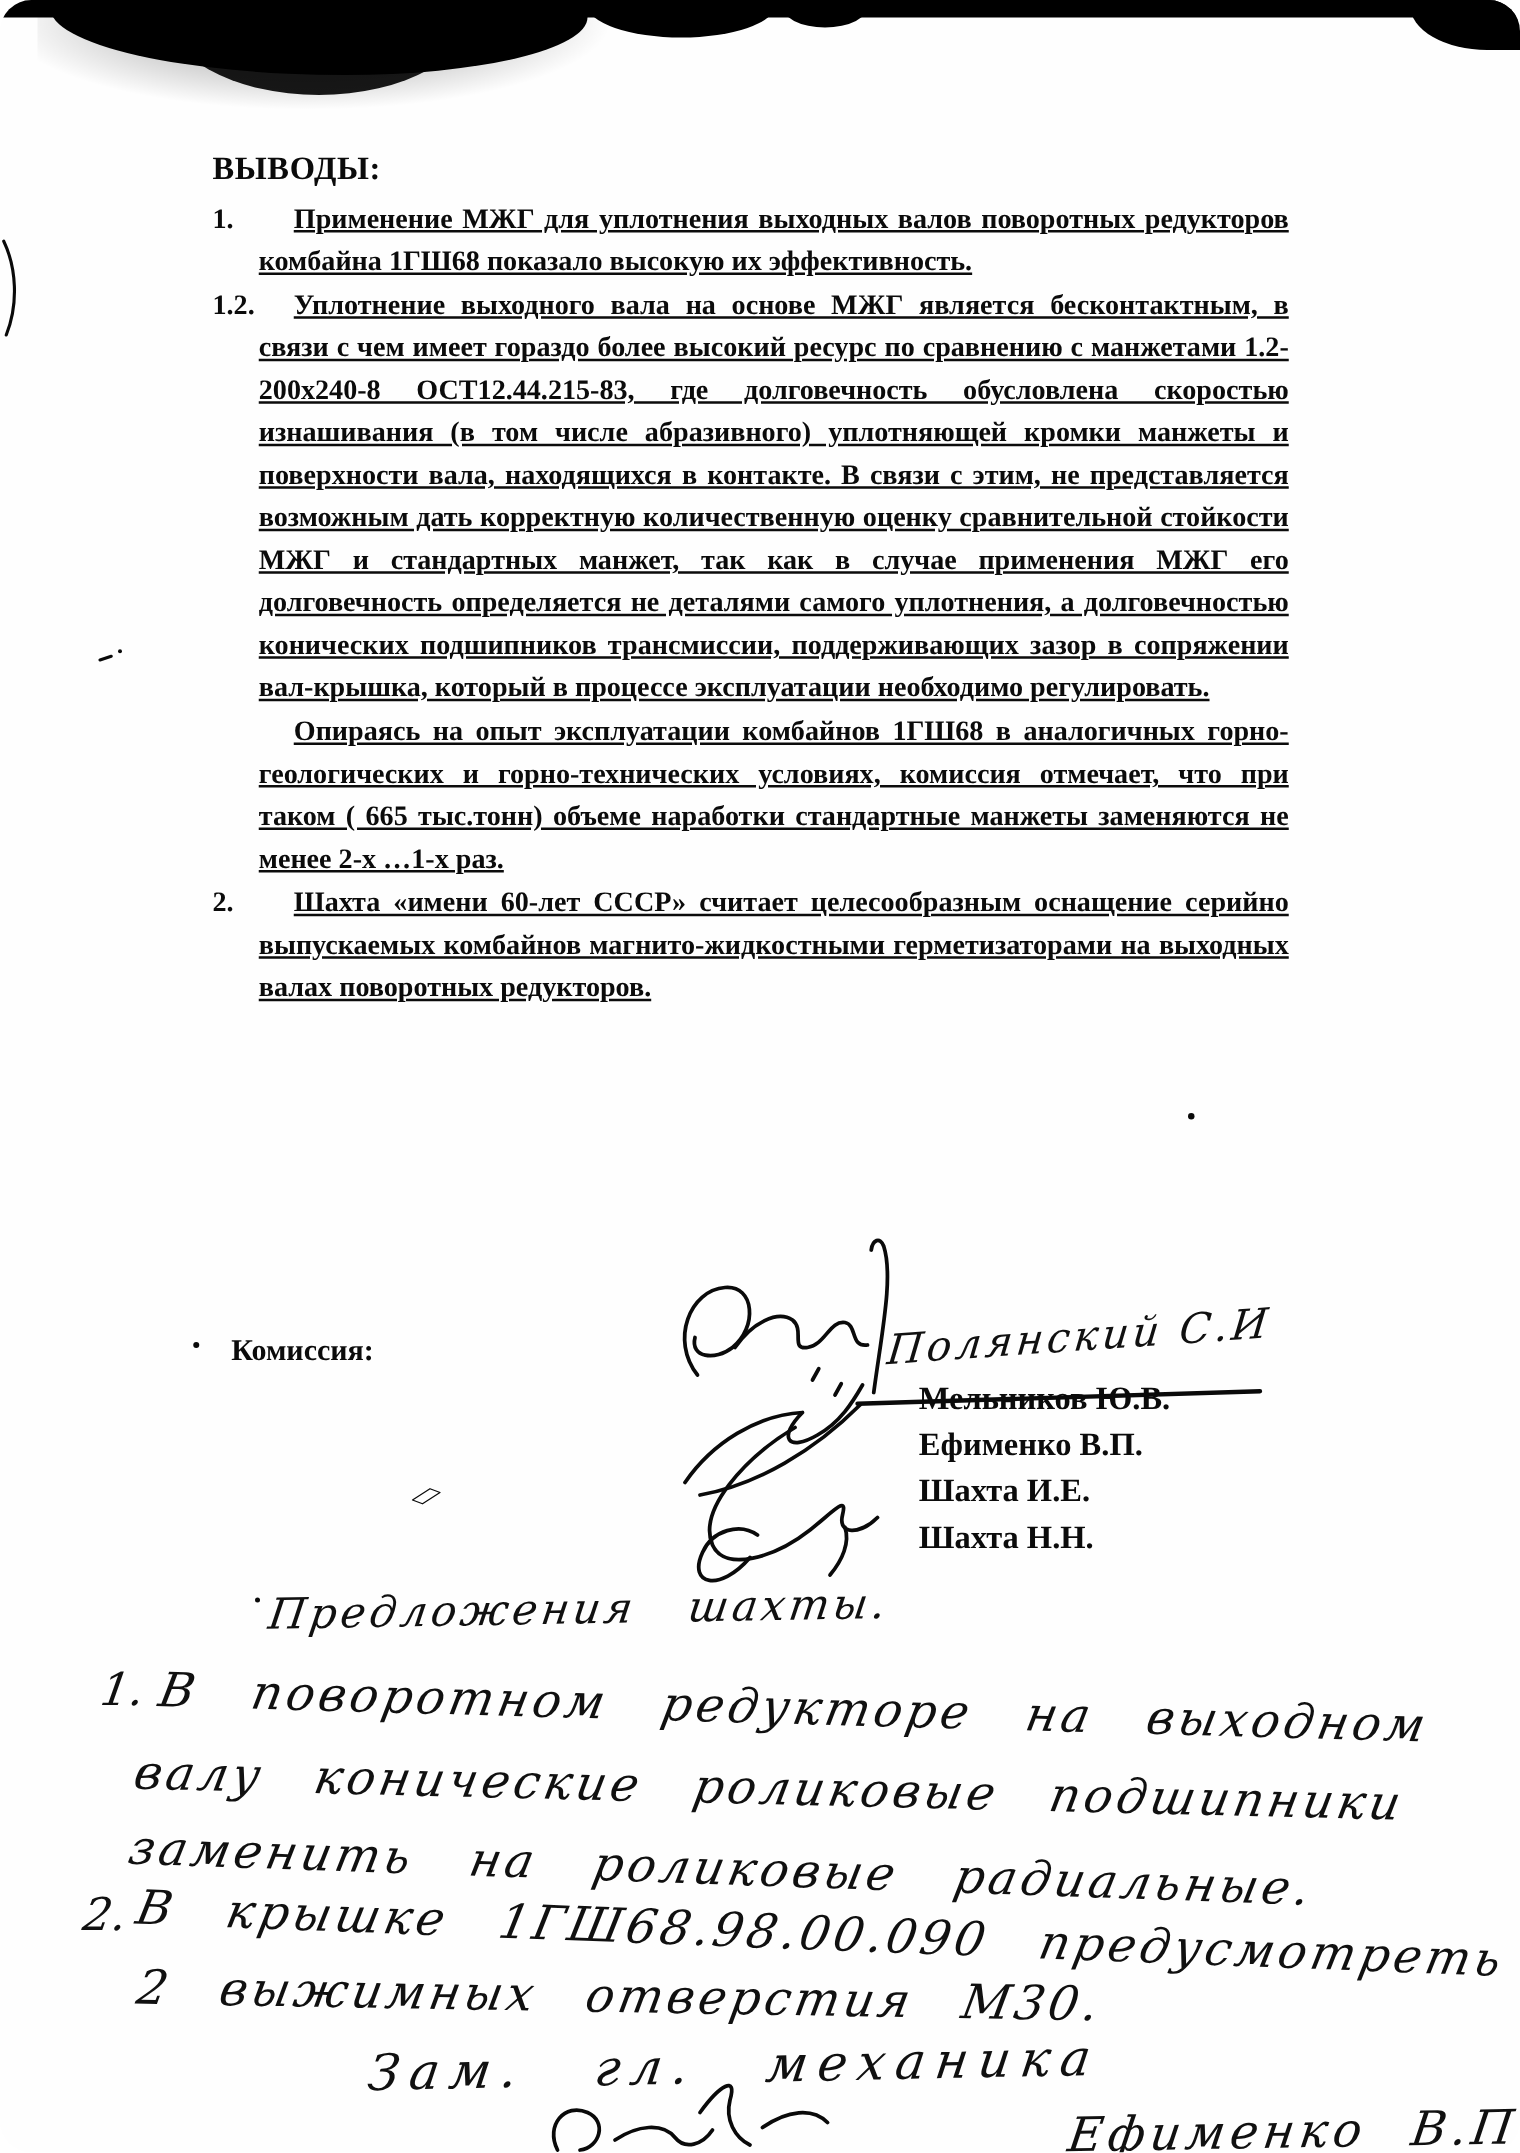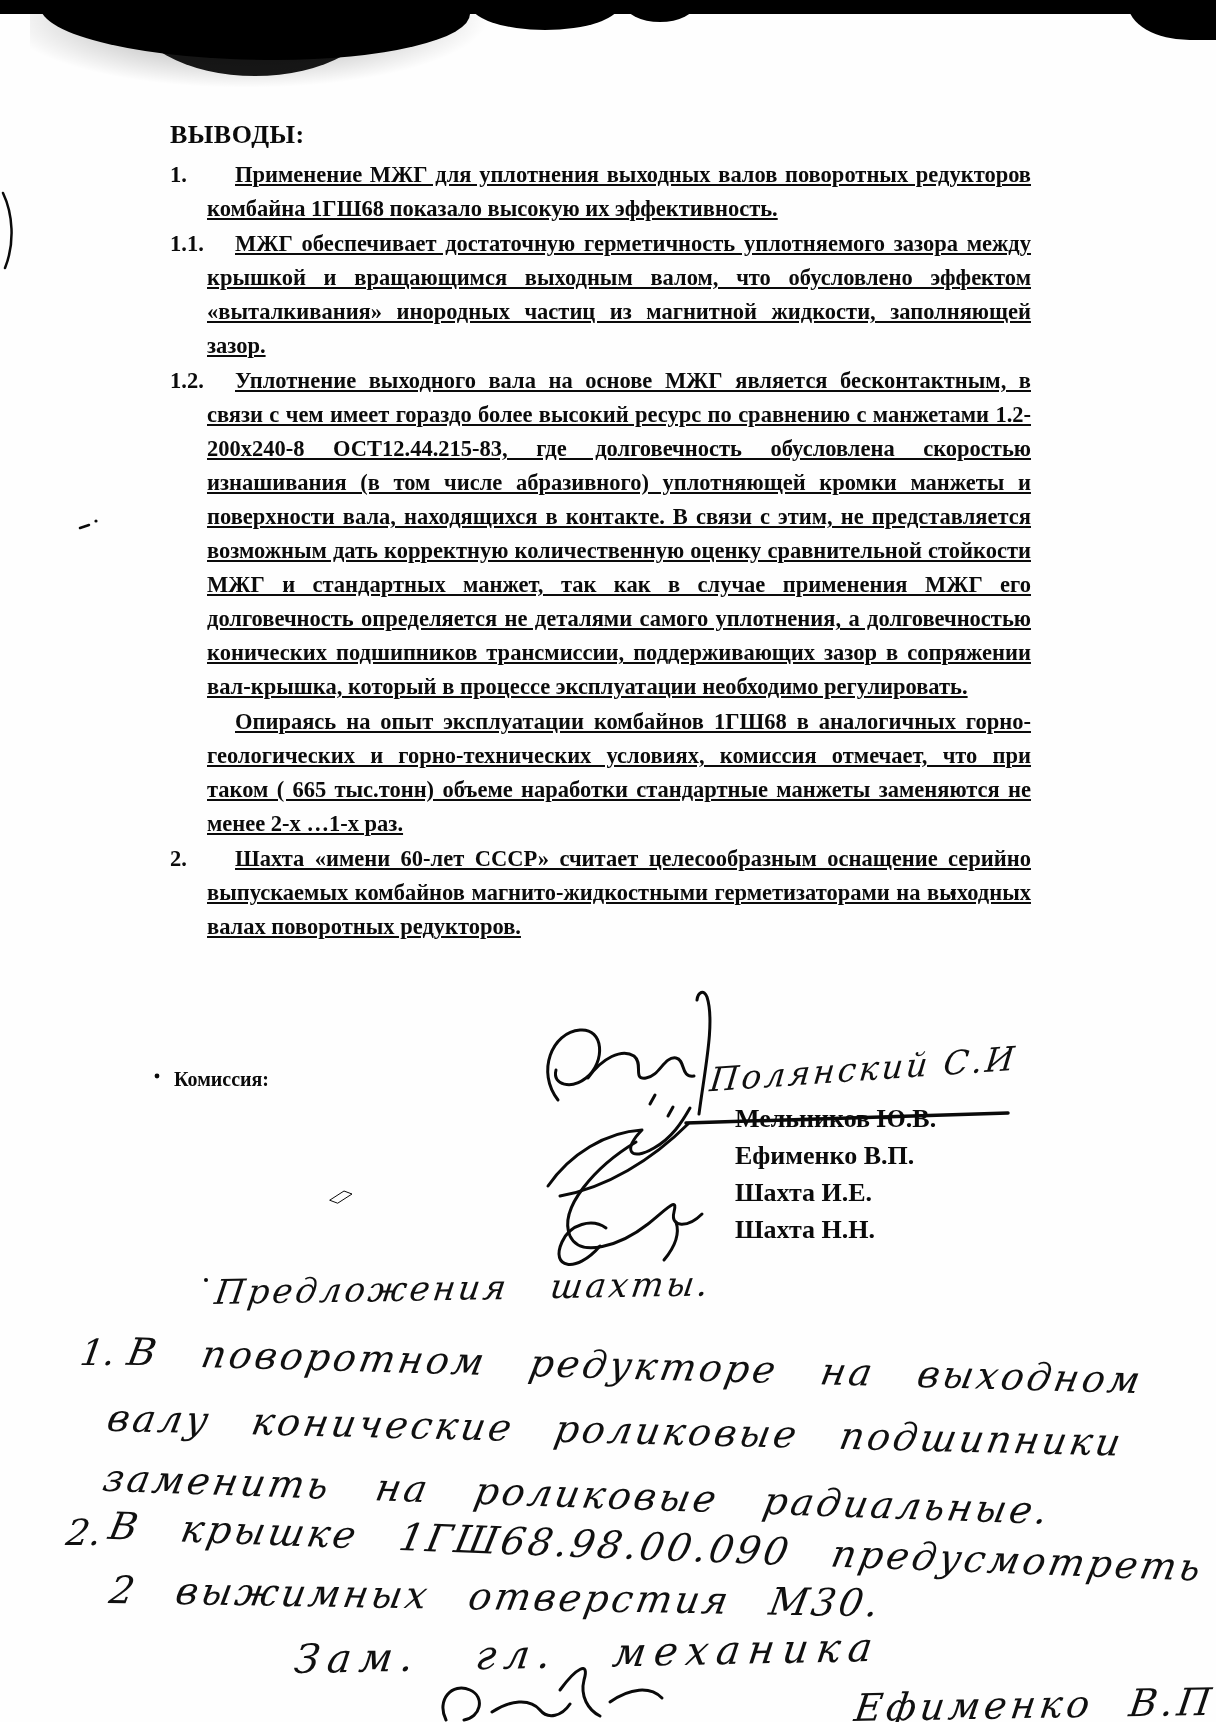--- a/index.html
+++ b/index.html
@@ -1,39 +1,39 @@
 <!DOCTYPE html>
 <html><head>
 <meta charset="utf-8">
 <style>
   html,body{margin:0;padding:0;background:#ffffff;}
   .page{
     position:relative;width:1216px;height:1722px;background:#fefefe;overflow:hidden;
-    font-family:"Liberation Serif",serif;color:#0b0b0b;
+    font-family:"Liberation Serif",serif;color:#0b0b0b;border-radius:25px;
   }
   
   .band{position:absolute;left:0;top:0;width:100%;height:14px;background:#000;}
   .blob{position:absolute;background:#000;}
   .b1{left:40px;top:6px;width:430px;height:54px;border-radius:0 0 45% 55% / 0 0 85% 100%;}
   .b2{left:130px;top:6px;width:250px;height:70px;border-radius:0 0 50% 50% / 0 0 100% 100%;opacity:.9;}
   .b3{left:470px;top:4px;width:150px;height:26px;border-radius:0 0 50% 50% / 0 0 100% 100%;}
   .b4{left:1128px;top:0;width:88px;height:40px;border-radius:0 0 0 70% / 0 0 0 90%;}
   .b5{left:625px;top:4px;width:70px;height:18px;border-radius:0 0 50% 50% / 0 0 100% 100%;}
   .dither{position:absolute;left:30px;top:10px;width:480px;height:84px;
     background:radial-gradient(ellipse at 45% 8%,rgba(0,0,0,.45),rgba(0,0,0,0) 65%);}
   
   .doc-body{
     position:absolute;left:170px;top:118px;width:862px;
     font-weight:bold;font-size:22.5px;line-height:34px;text-align:justify;
   }
   .doc-title{font-size:26px;line-height:34px;margin:0 0 6px 0;letter-spacing:.5px;}
   .titem{position:relative;padding-left:36px;}
   .titem .num{position:absolute;left:0;top:0;}
   .titem p{margin:1px;text-indent:28px;text-align:justify;text-decoration:underline;}
-  .commission-label{position:absolute;left:174px;top:1068px;font-weight:bold;font-size:20px;}
+  .commission-label{position:absolute;left:185px;top:1068px;font-weight:bold;font-size:24px;}
   .commission-names{position:absolute;left:735px;top:1100px;font-weight:bold;font-size:26px;line-height:37px;white-space:nowrap;}
   
   .hw{
     position:absolute;font-family:"DejaVu Serif",serif;font-style:italic;color:#101010;
     white-space:nowrap;transform-origin:left top;
   }
   .hw-polyansky{left:712px;top:1060px;font-size:33px;letter-spacing:3px;transform:rotate(-4deg) skewX(-10deg);}
   .hw-heading{left:218px;top:1272px;font-size:34px;letter-spacing:3px;word-spacing:28px;transform:rotate(-1deg) skewX(-9deg);}
   .hw-n1{left:84px;top:1332px;font-size:36px;transform:skewX(-9deg);}
   .hw-l1a{left:132px;top:1330px;font-size:38px;letter-spacing:3px;word-spacing:28px;transform:rotate(1.6deg) skewX(-9deg);}
@@ -60,24 +60,20 @@
   <div class="blob b4"></div>
   <div class="blob b5"></div>
   <div class="dither"></div>
 
   <div class="doc-body">
     <h1 class="doc-title">ВЫВОДЫ:</h1>
 
     <div class="titem">
       <span class="num">1.</span>
       <p>Применение МЖГ для уплотнения выходных валов поворотных редукторов комбайна 1ГШ68 показало высокую их эффективность.</p>
-    </div>
-    <div class="titem">
-      <span class="num">1.1.</span>
-      <p>МЖГ обеспечивает достаточную герметичность уплотняемого зазора между крышкой и вращающимся выходным валом, что обусловлено эффектом «выталкивания» инородных частиц из магнитной жидкости, заполняющей зазор.</p>
     </div>
     <div class="titem">
       <span class="num">1.2.</span>
       <p>Уплотнение выходного вала на основе МЖГ является бесконтактным, в связи с чем имеет гораздо более высокий ресурс по сравнению с манжетами 1.2-200х240-8 ОСТ12.44.215-83, где долговечность обусловлена скоростью изнашивания (в том числе абразивного) уплотняющей кромки манжеты и поверхности вала, находящихся в контакте. В связи с этим, не представляется возможным дать корректную количественную оценку сравнительной стойкости МЖГ и стандартных манжет, так как в случае применения МЖГ его долговечность определяется не деталями самого уплотнения, а долговечностью конических подшипников трансмиссии, поддерживающих зазор в сопряжении вал-крышка, который в процессе эксплуатации необходимо регулировать.</p>
     </div>
     <div class="titem">
       <span class="num"></span>
       <p>Опираясь на опыт эксплуатации комбайнов 1ГШ68 в аналогичных горно-геологических и горно-технических условиях, комиссия отмечает, что при таком ( 665 тыс.тонн) объеме наработки стандартные манжеты заменяются не менее 2-х …1-х раз.</p>
     </div>
     <div class="titem">

